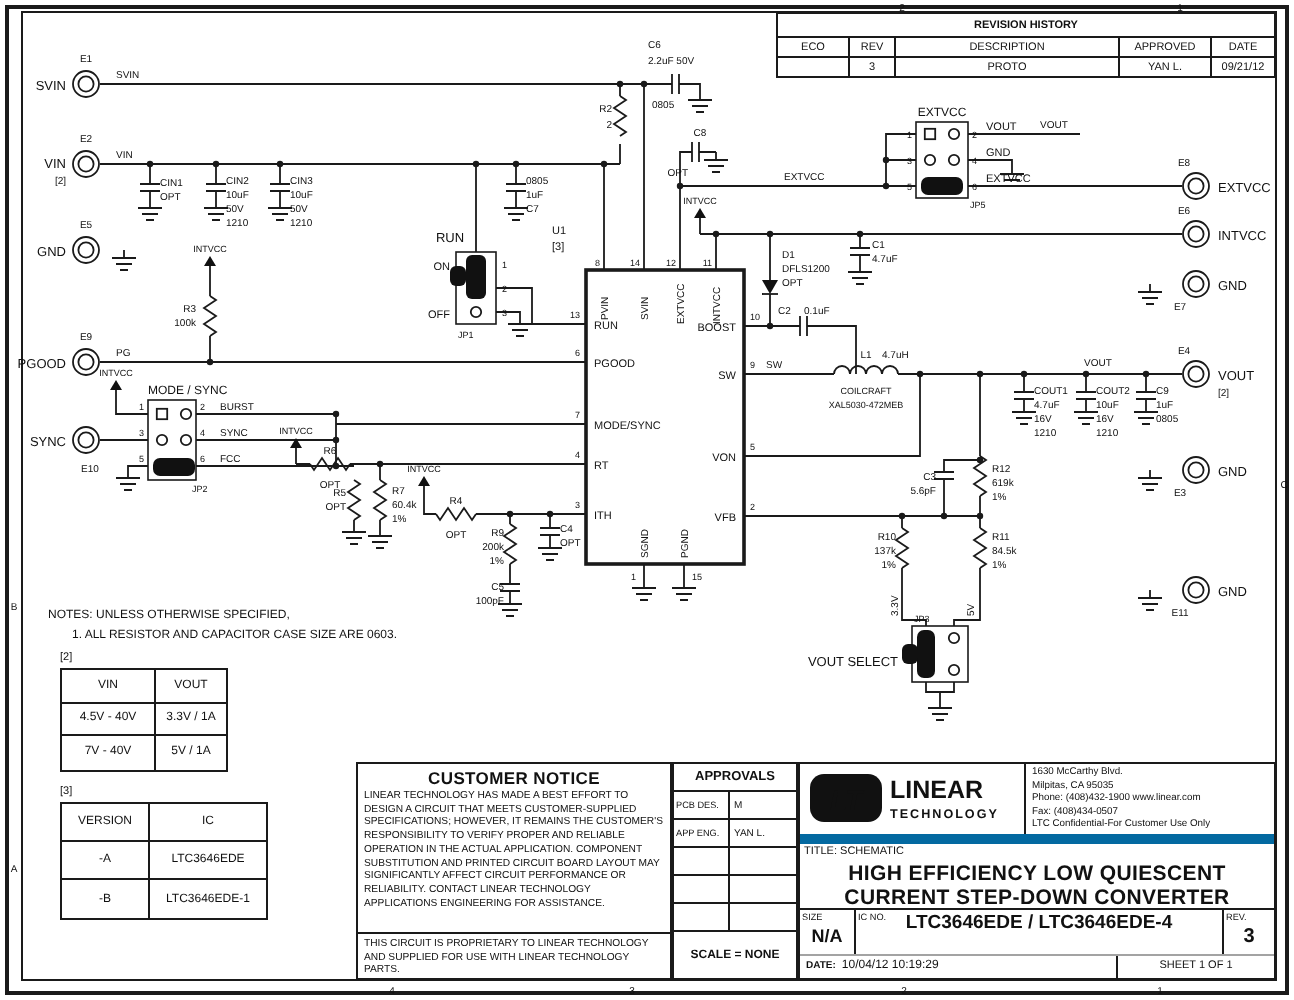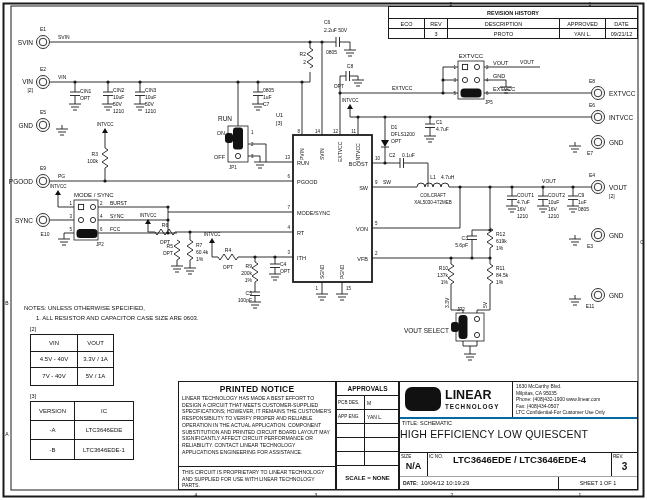--- a/index.html
+++ b/index.html
@@ -35,26 +35,26 @@
   #notice .foot{border-top:1px solid #1a1a1a;font-size:5.1px;line-height:1.3;padding:2px 3px;height:18px;}
   
   #appr{left:336px;top:381px;width:63px;height:109px;display:flex;flex-direction:column;}
   #appr .hd{font-size:6.5px;font-weight:bold;text-align:center;border-bottom:1px solid #1a1a1a;padding:3px 0;}
   #appr .row{display:flex;border-bottom:1px solid #1a1a1a;height:13px;}
   #appr .row .lab{width:26px;border-right:1px solid #1a1a1a;font-size:4.6px;display:flex;align-items:center;padding-left:1px;}
   #appr .row .val{flex:1;font-size:5px;display:flex;align-items:center;padding-left:2px;}
   #appr .scale{flex:1;display:flex;align-items:center;justify-content:center;font-size:6px;font-weight:bold;}
   
   #tb{left:399px;top:381px;width:239px;height:109px;display:flex;flex-direction:column;}
-  #tb .r1{height:35px;display:flex;border-bottom:2px solid #0369a1;}
+  #tb .r1{height:35px;display:flex;border-bottom:5px solid #0369a1;}
   #tb .logo{width:112px;border-right:1px solid #1a1a1a;display:flex;align-items:center;justify-content:center;}
   #tb .addr{flex:1;font-size:4.9px;line-height:1.34;padding:2px 0 0 3px;}
   #tb .r2{height:36px;border-bottom:1px solid #1a1a1a;position:relative;}
   #tb .r2 .lab{position:absolute;left:2px;top:1px;font-size:5.5px;}
-  #tb .r2 .bt{position:absolute;width:100%;font-size:10.5px;font-weight:normal;letter-spacing:0.2px;}
+  #tb .r2 .bt{position:absolute;width:100%;text-align:center;font-size:10.5px;font-weight:bold;letter-spacing:0.2px;}
   #tb .r3{height:25px;display:flex;border-bottom:1px solid #a3a3a3;}
   #tb .r3 .sz{width:27px;border-right:1px solid #1a1a1a;position:relative;}
   #tb .r3 .ic{flex:1;border-right:1px solid #1a1a1a;position:relative;}
   #tb .r3 .rv{width:25px;position:relative;}
   .mini{position:absolute;left:1px;top:1px;font-size:4.6px;}
   #tb .r3 .big{position:absolute;width:100%;text-align:center;font-weight:bold;}
   #tb .r4{height:13px;display:flex;align-items:center;}
   #tb .r4 .dl{font-size:5px;font-weight:bold;padding:0 3px;}
   #tb .r4 .dv{flex:1;font-size:6px;}
   #tb .r4 .sh{width:78px;border-left:1px solid #1a1a1a;font-size:5.5px;text-align:center;align-self:stretch;display:flex;align-items:center;justify-content:center;}
@@ -685,21 +685,21 @@
     <div class="cell">VERSION</div>
     <div class="cell">IC</div>
     <div class="cell">-A</div>
     <div class="cell">LTC3646EDE</div>
     <div class="cell">-B</div>
     <div class="cell">LTC3646EDE-1</div>
   </div>
 </div>
 
 <div class="blk" id="notice">
-  <h1>PRINTED NOTICE</h1>
+  <h1>CUSTOMER NOTICE</h1>
   <div class="body">LINEAR TECHNOLOGY HAS MADE A BEST EFFORT TO DESIGN A CIRCUIT THAT MEETS CUSTOMER-SUPPLIED SPECIFICATIONS; HOWEVER, IT REMAINS THE CUSTOMER'S RESPONSIBILITY TO VERIFY PROPER AND RELIABLE OPERATION IN THE ACTUAL APPLICATION.  COMPONENT SUBSTITUTION AND PRINTED CIRCUIT BOARD LAYOUT MAY SIGNIFICANTLY AFFECT CIRCUIT PERFORMANCE OR RELIABILITY.  CONTACT LINEAR TECHNOLOGY APPLICATIONS ENGINEERING FOR ASSISTANCE.</div>
   <div class="foot">THIS CIRCUIT IS PROPRIETARY TO LINEAR TECHNOLOGY AND SUPPLIED FOR USE WITH LINEAR TECHNOLOGY PARTS.</div>
 </div>
 
 <div class="blk" id="appr">
   <div class="hd">APPROVALS</div>
   <div class="row">
         <div class="lab">PCB DES.</div>
         <div class="val">M</div>
       </div>
@@ -736,20 +736,21 @@
       <div>1630 McCarthy Blvd.</div>
       <div>Milpitas, CA 95035</div>
       <div>Phone: (408)432-1900  www.linear.com</div>
       <div>Fax: (408)434-0507</div>
       <div>LTC Confidential-For Customer Use Only</div>
     </div>
   </div>
   <div class="r2">
     <div class="lab">TITLE: SCHEMATIC</div>
     <div class="bt" style="top:9px">HIGH EFFICIENCY LOW QUIESCENT</div>
+    <div class="bt" style="top:21px">CURRENT STEP-DOWN CONVERTER</div>
   </div>
   <div class="r3">
     <div class="sz">
       <div class="mini">SIZE</div>
       <div class="big" style="top:8px;font-size:9px">N/A</div>
     </div>
     <div class="ic">
       <div class="mini">IC NO.</div>
       <div class="big" style="top:1px;font-size:9.5px">LTC3646EDE / LTC3646EDE-4</div>
     </div>

